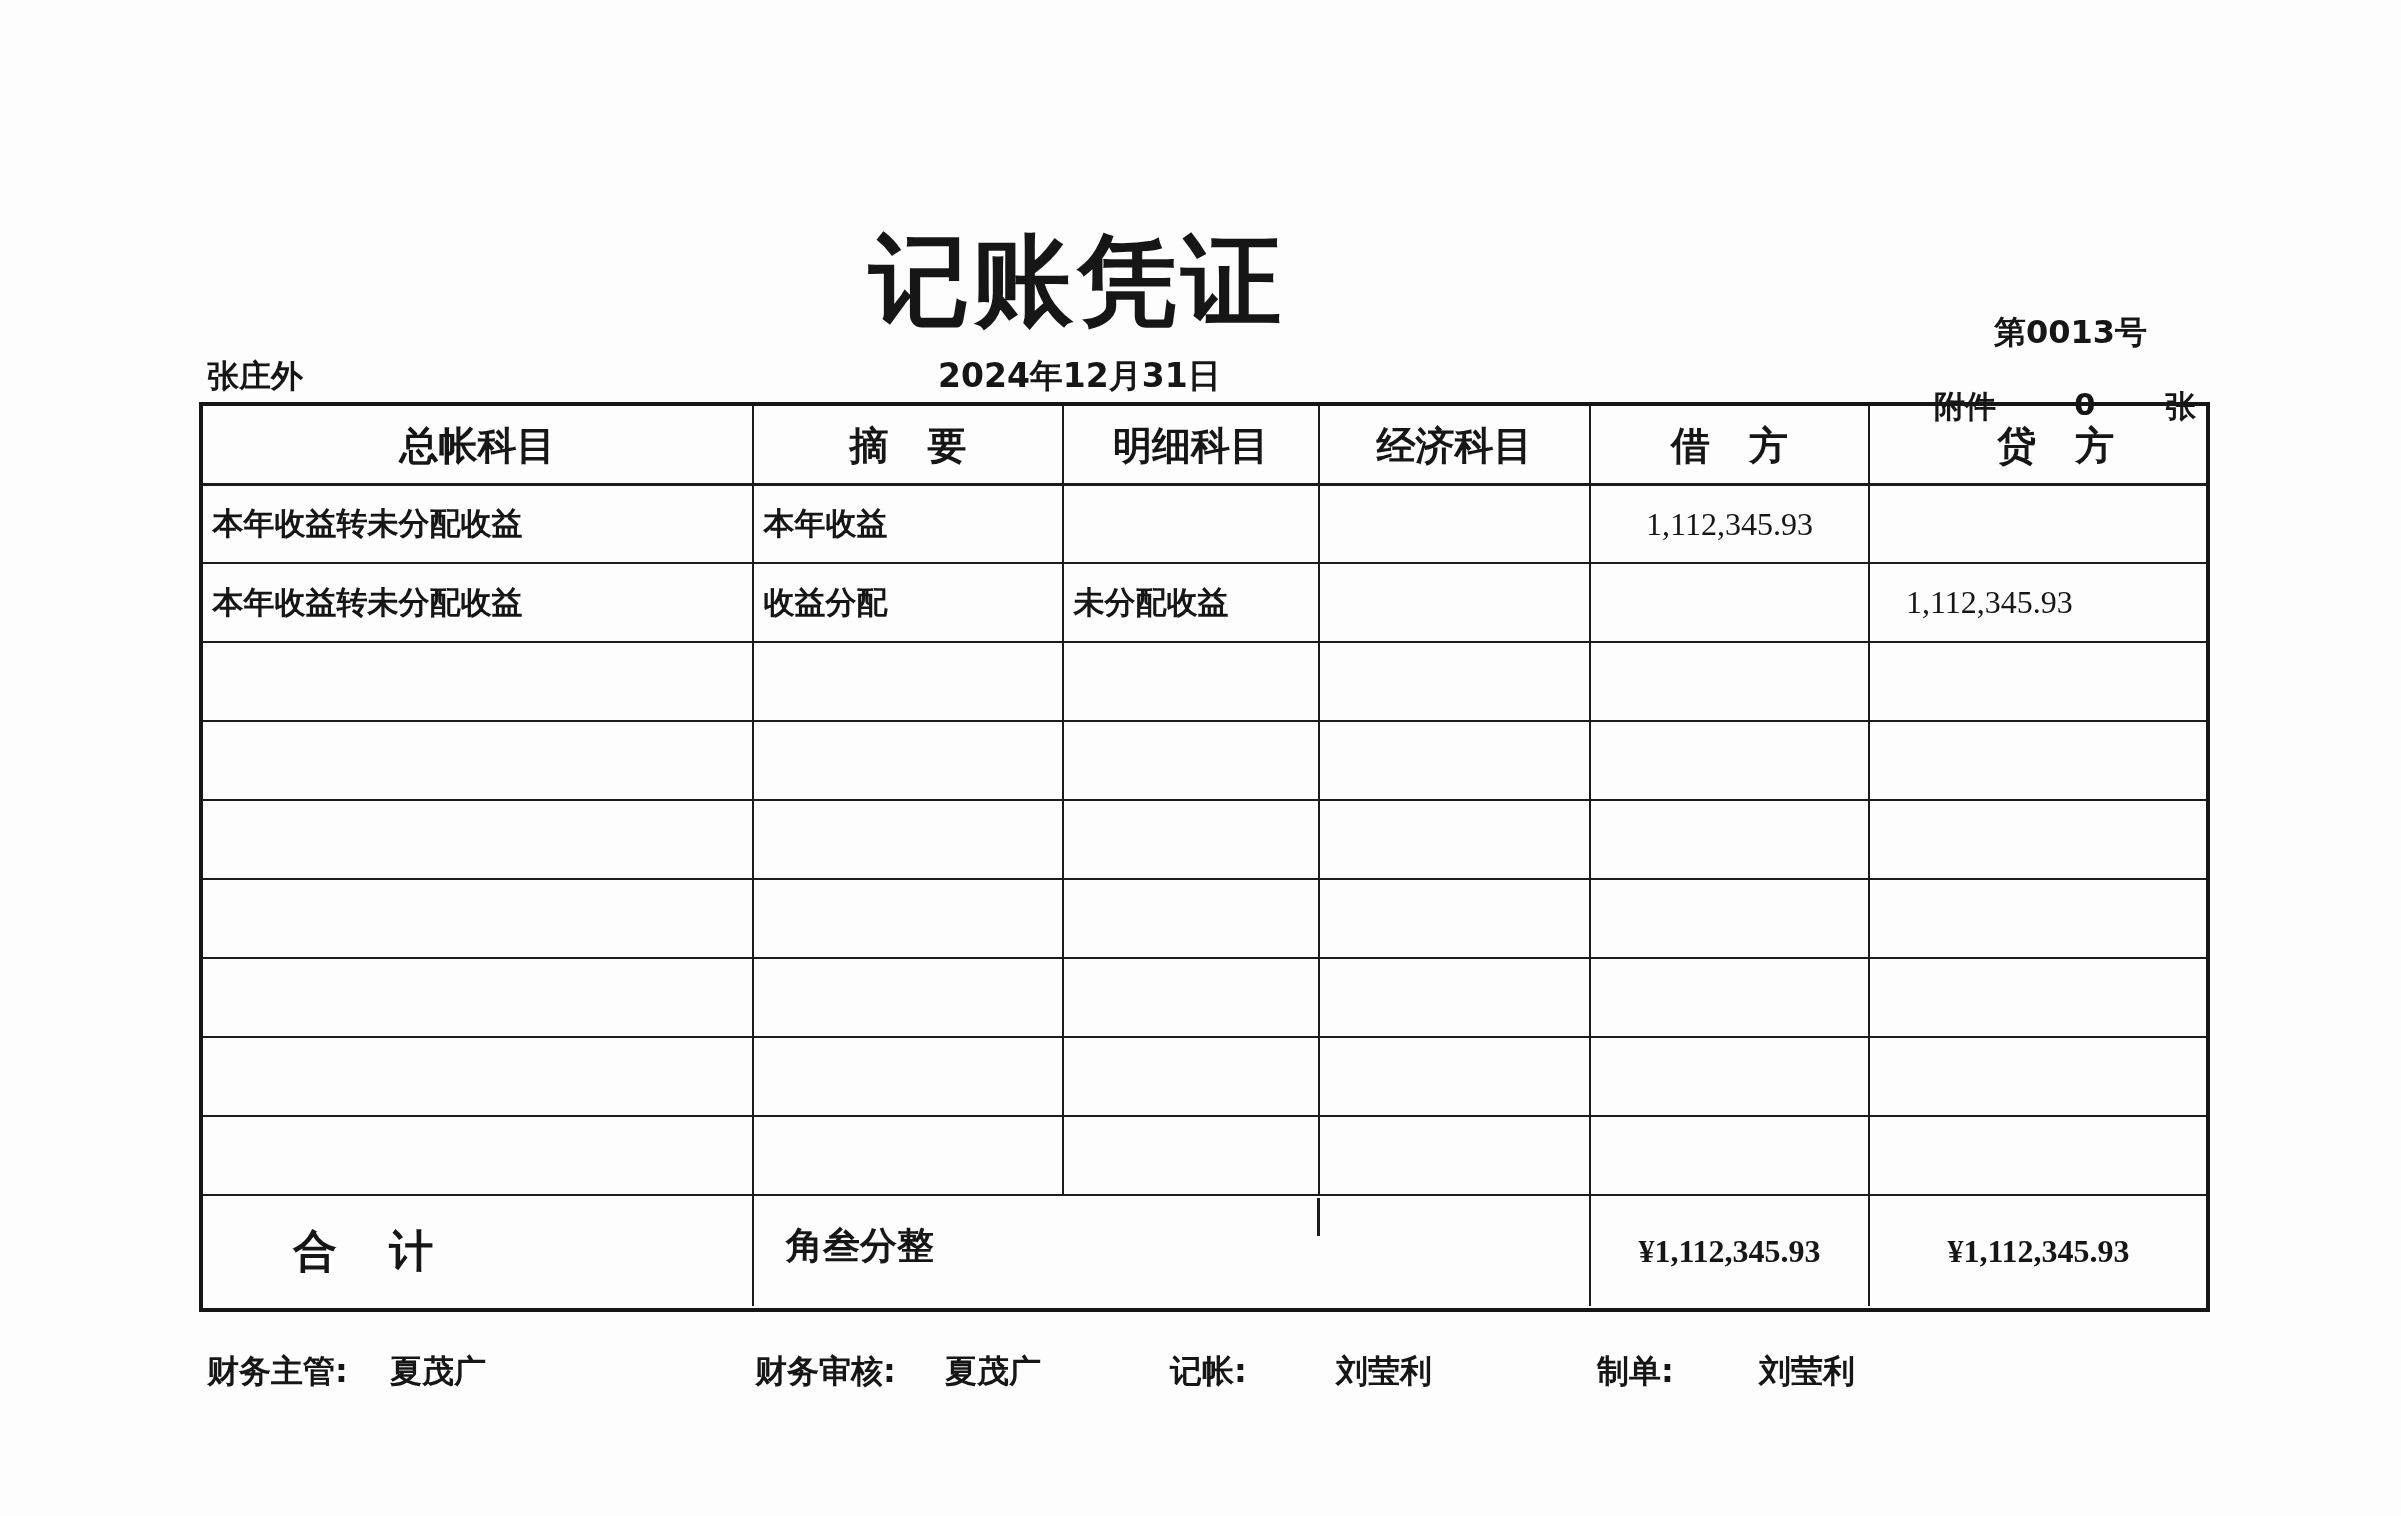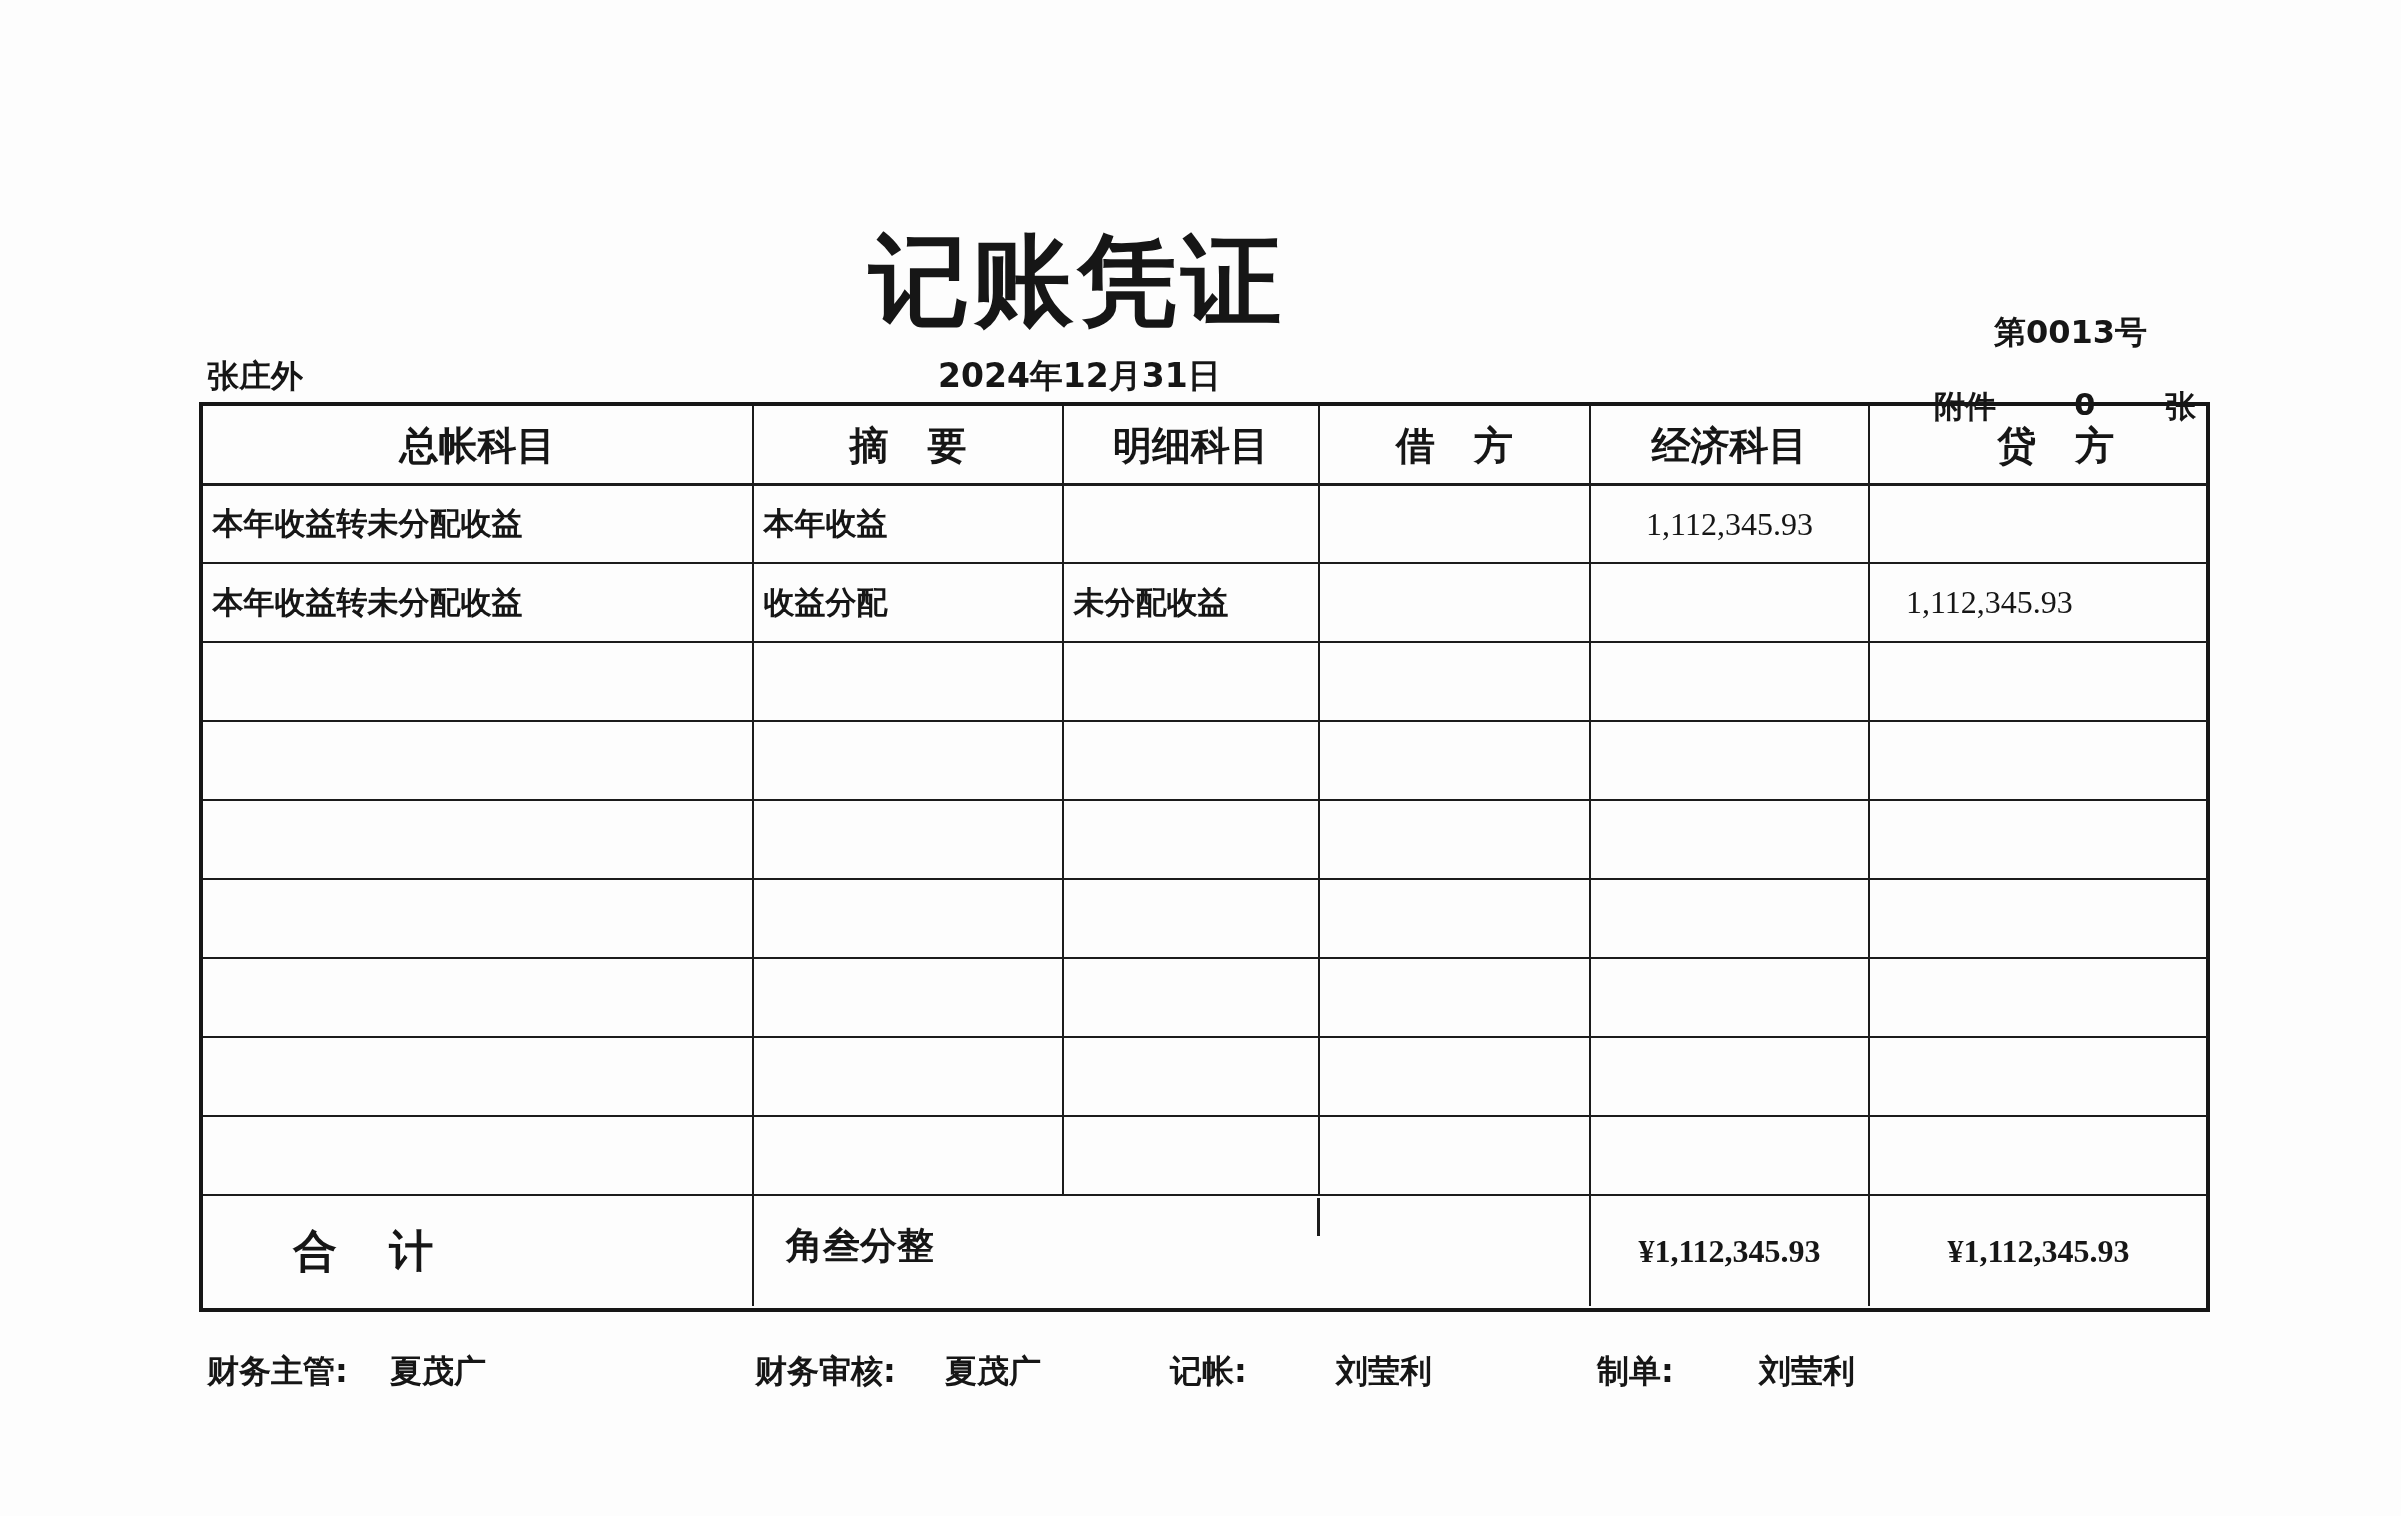--- a/index.html
+++ b/index.html
@@ -72,22 +72,22 @@
     <span class="attach-label">附件</span>
     <span class="attach-count">0</span>
     <span class="attach-unit">张</span>
   </div>
 
   <div class="vt">
 
     <div class="cell h">总帐科目</div>
     <div class="cell h">摘　要</div>
     <div class="cell h">明细科目</div>
+    <div class="cell h">经济科目</div>
     <div class="cell h">借　方</div>
-    <div class="cell h">经济科目</div>
     <div class="cell h lc">贷　方</div>
 
     <div class="cell">本年收益转未分配收益</div>
     <div class="cell">本年收益</div>
     <div class="cell"></div>
     <div class="cell"></div>
     <div class="cell amt">1,112,345.93</div>
     <div class="cell amt lc"></div>
 
     <div class="cell">本年收益转未分配收益</div>

